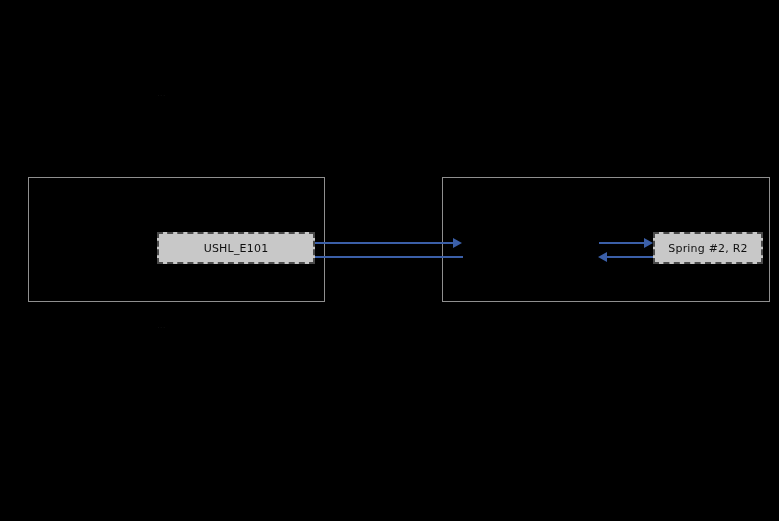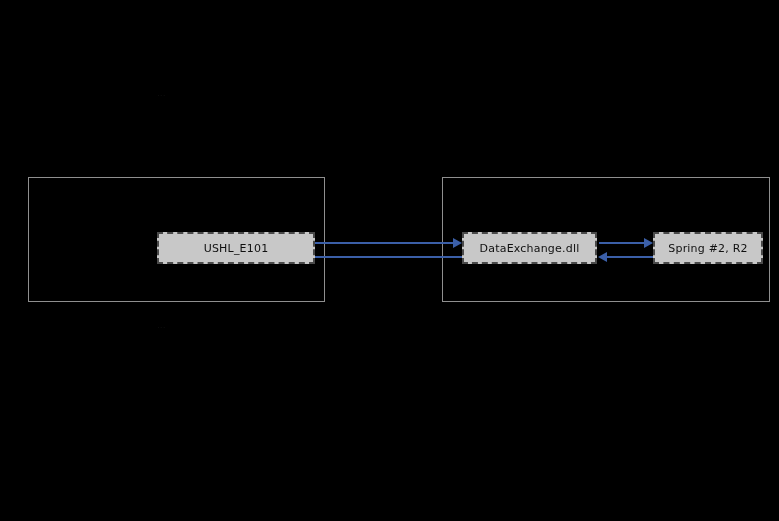--- a/index.html
+++ b/index.html
@@ -97,23 +97,20 @@
   <div class="edge-line" style="left:599px; top:242px; width:45px;"></div>
   <div class="arrow-head arrow-right" style="left:644px; top:238px;"></div>
 
   <div class="edge-line" style="left:607px; top:256px; width:47px;"></div>
   <div class="arrow-head arrow-left" style="left:598px; top:252px;"></div>
 
   <div class="node" style="left:157px; top:232px; width:158px; height:32px;">
     <span class="node-label">USHL_E101</span>
   </div>
 
-  <div class="node" style="left:462px; top:232px; width:135px; height:32px;">
-    <span class="node-label">DataExchange.dll</span>
-  </div>
 
   <div class="node" style="left:653px; top:232px; width:110px; height:32px;text-align:right;">
     <span class="node-label">Spring #2, R2</span>
   </div>
 
   <div class="faint-label" style="left:157px; top:88px;">...</div>
 
   <div class="faint-label" style="left:157px; top:320px;">...</div>
 
 </div>

